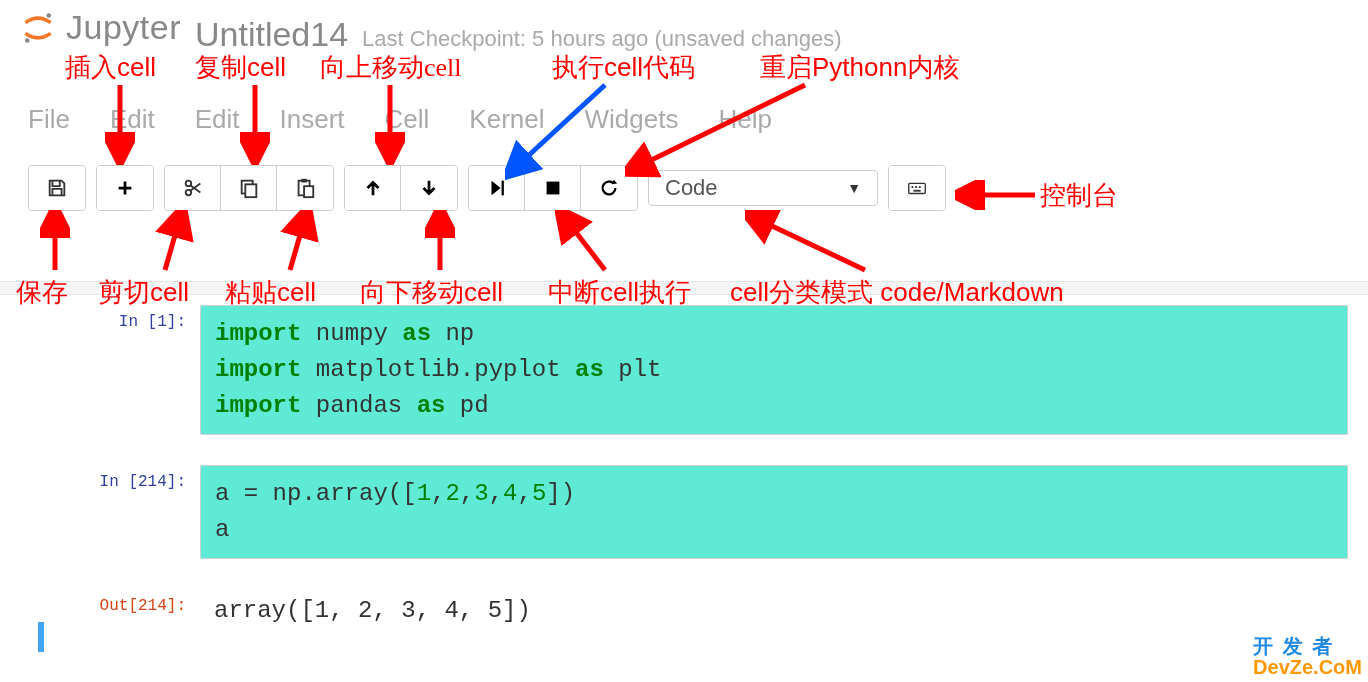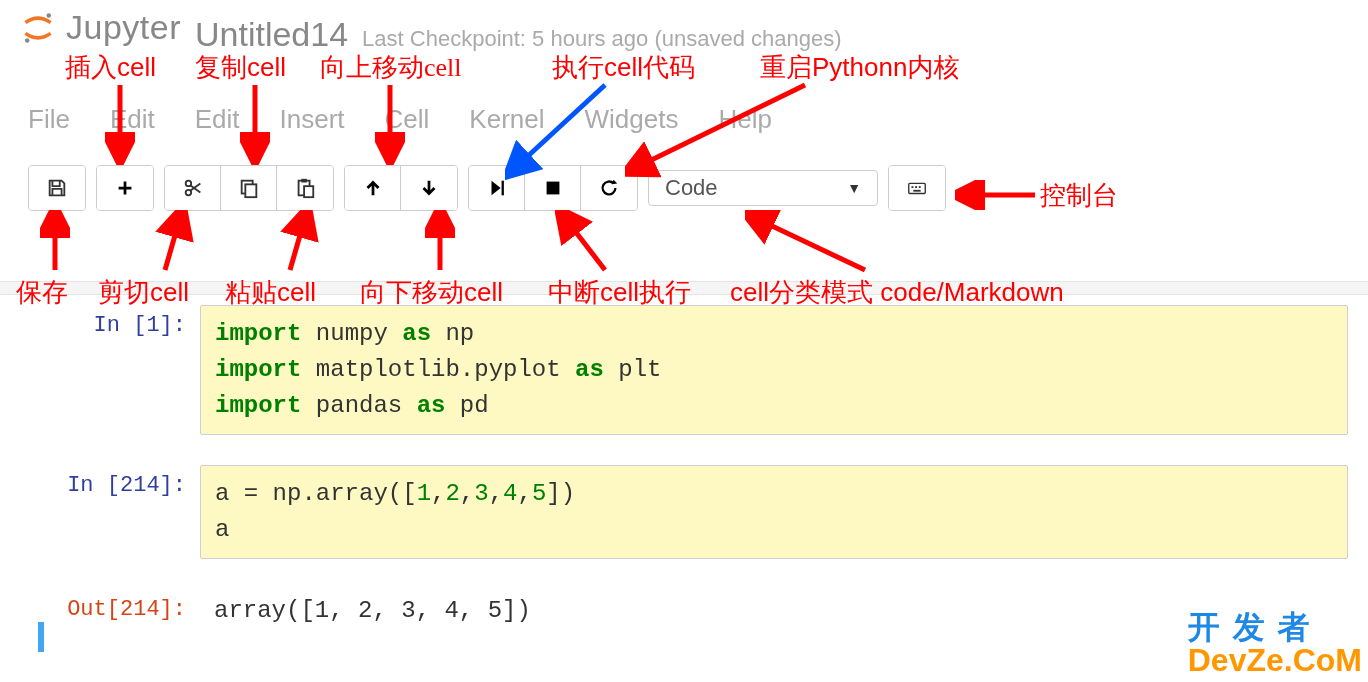--- a/index.html
+++ b/index.html
@@ -137,51 +137,51 @@
     }
     .cell {
       display: flex;
       margin-bottom: 30px;
     }
     .prompt {
       width: 180px;
       text-align: right;
       padding-right: 14px;
       font-family: "Courier New", monospace;
-      font-size: 22px;
+      font-size: 16px;
       padding-top: 8px;
     }
     .prompt-in { color: #303F9F; }
     .prompt-num { color: #303F9F; }
     .prompt-out { color: #D84315; }
     .code-box {
       flex: 1;
       border: 1px solid #cfcfcf;
-      background: #fef9c3;
+      background: #5eead4;
       padding: 10px 14px;
       font-family: "Courier New", monospace;
       font-size: 24px;
       line-height: 1.5;
       border-radius: 2px;
     }
     .output-box {
       flex: 1;
       padding: 8px 14px;
       font-family: "Courier New", monospace;
       font-size: 24px;
     }
     .kw { color: #008000; font-weight: bold; }
     .num-lit { color: #008000; }
     
     
     .watermark {
       position: absolute;
       right: 6px;
       bottom: 4px;
-      font-size: 32px;
+      font-size: 20px;
       line-height: 1.05;
       font-weight: bold;
       text-align: left;
     }
     .watermark .l1 { color: #1E88E5; letter-spacing: 2px; }
     .watermark .l2 { color: #FF9800; }
     
     
     .cell-indicator {
       position: absolute;

